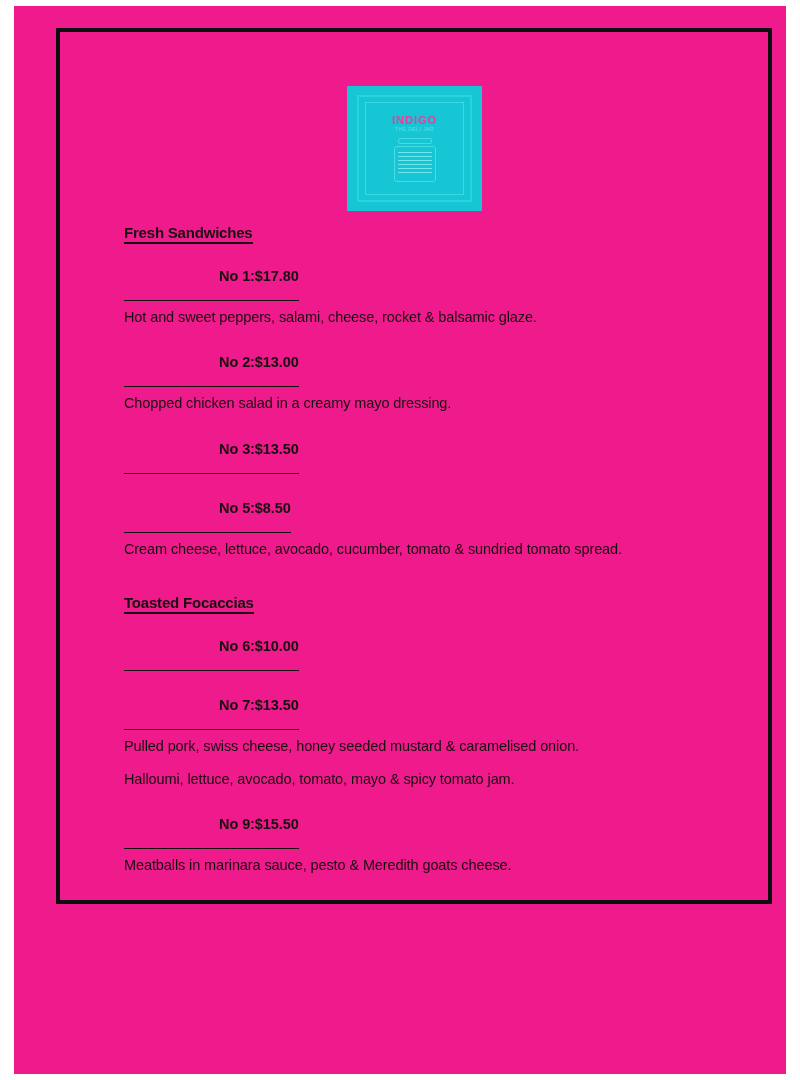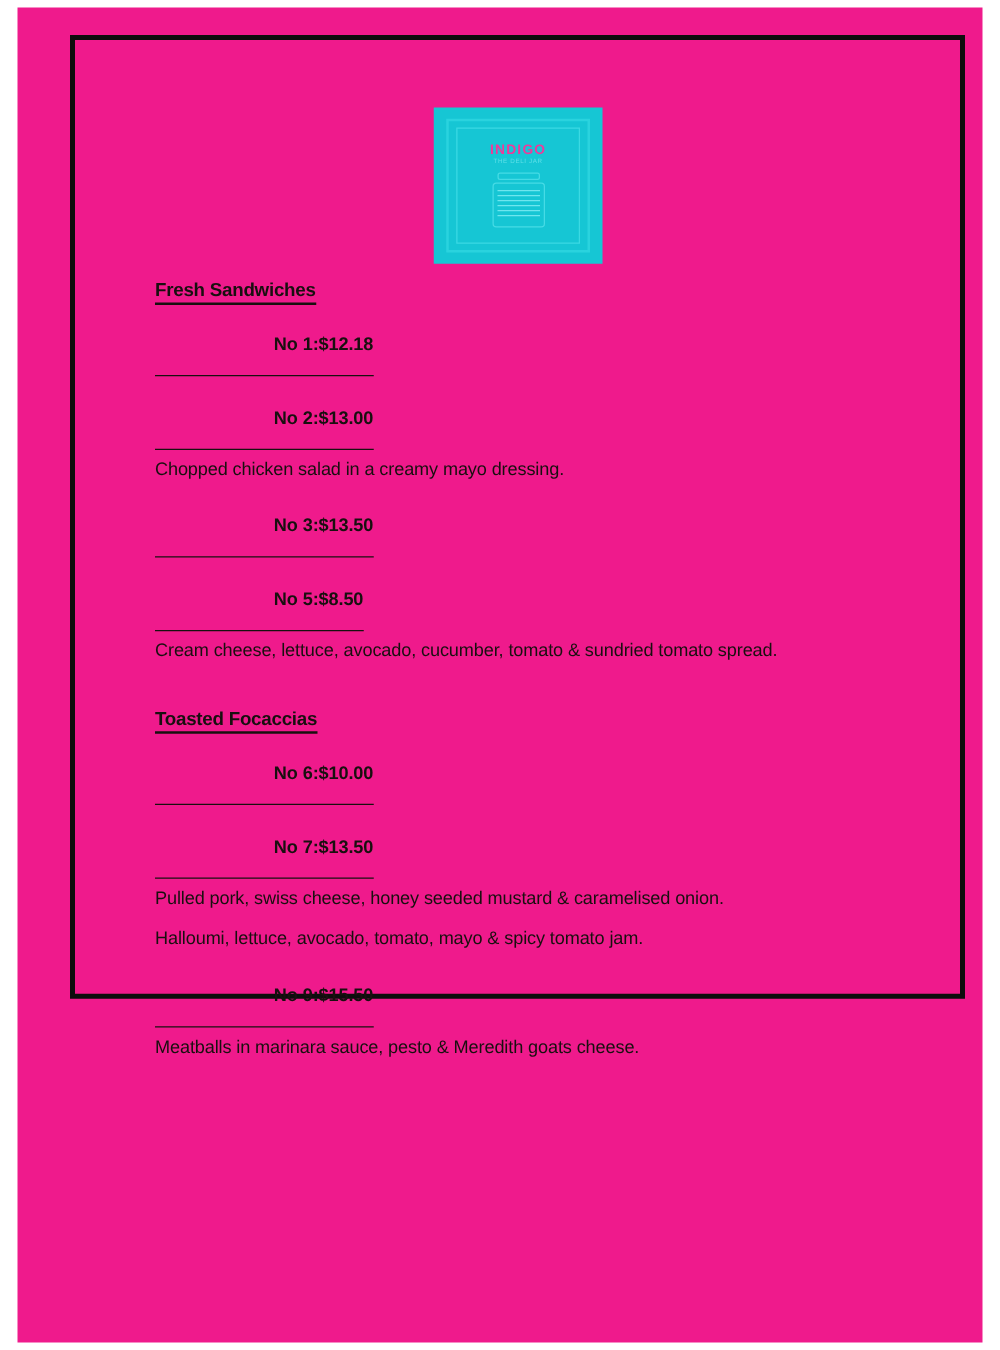--- a/index.html
+++ b/index.html
@@ -32,21 +32,21 @@
     background: #ef1a8c;
     box-sizing: border-box;
   }
 
   
   .frame {
     position: absolute;
     left: 42px;
     top: 22px;
     width: 716px;
-    height: 771px;
+    height: 876px;
     border: 4px solid #0d0d0d;
     box-sizing: border-box;
   }
 
   .content {
     position: absolute;
     left: 0;
     top: 0;
     width: 716px;
     height: 1020px;
@@ -226,22 +226,23 @@
           </div>
         </div>
 
         <div class="menu">
 
           <div class="section">
             <h2 class="section-title">Fresh Sandwiches</h2>
 
             <div class="item">
               <div class="item-head">
-                <span class="item-no">No 1:</span><span class="item-price">$12.18</span>
-              </div>
+                <span class="item-no">No 1:</span><span class="item-price">$17.80</span>
+              </div>
+              <div class="item-desc">Hot and sweet peppers, salami, cheese, rocket &amp; balsamic glaze.</div>
             </div>
 
             <div class="item">
               <div class="item-head">
                 <span class="item-no">No 2:</span><span class="item-price">$13.00</span>
               </div>
               <div class="item-desc">Chopped chicken salad in a creamy mayo dressing.</div>
             </div>
 
             <div class="item">

